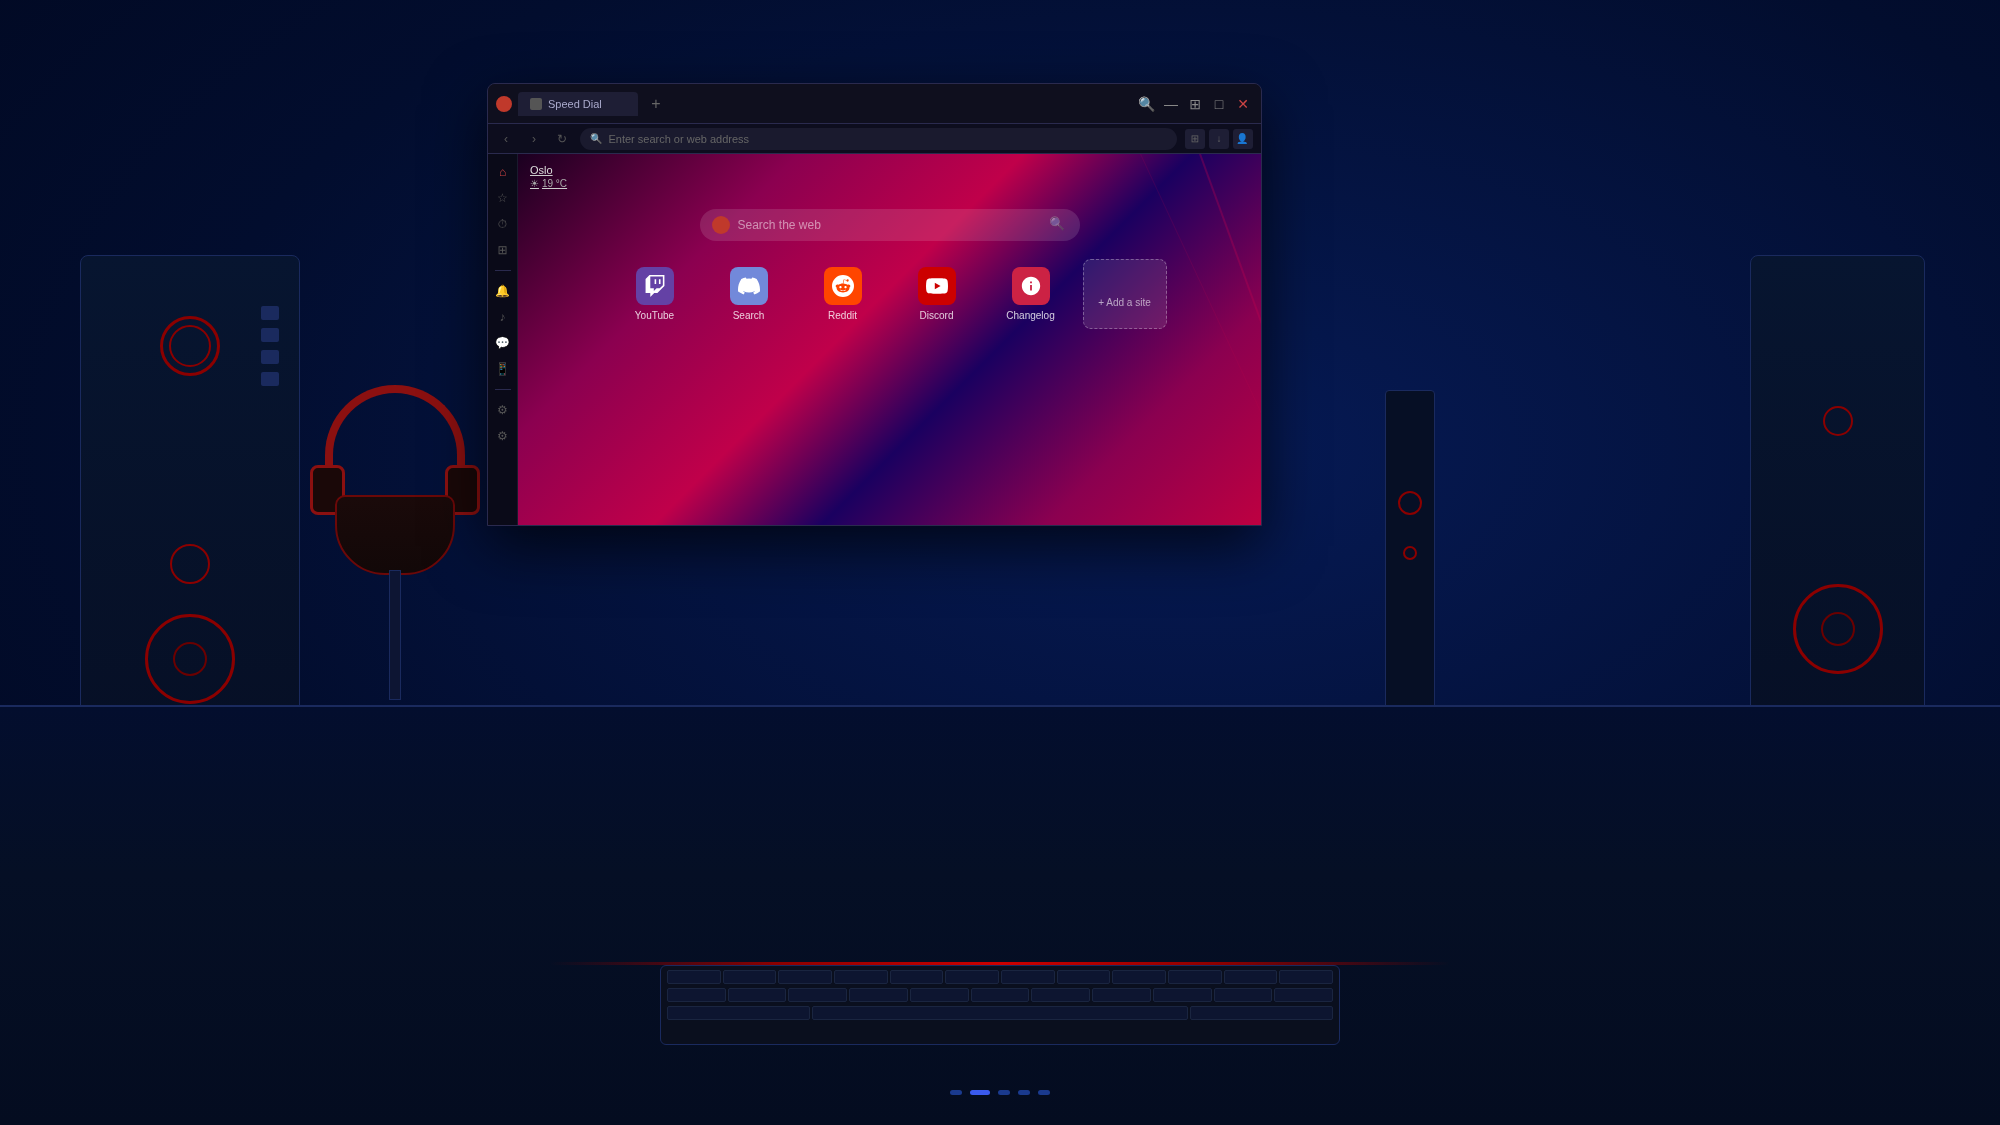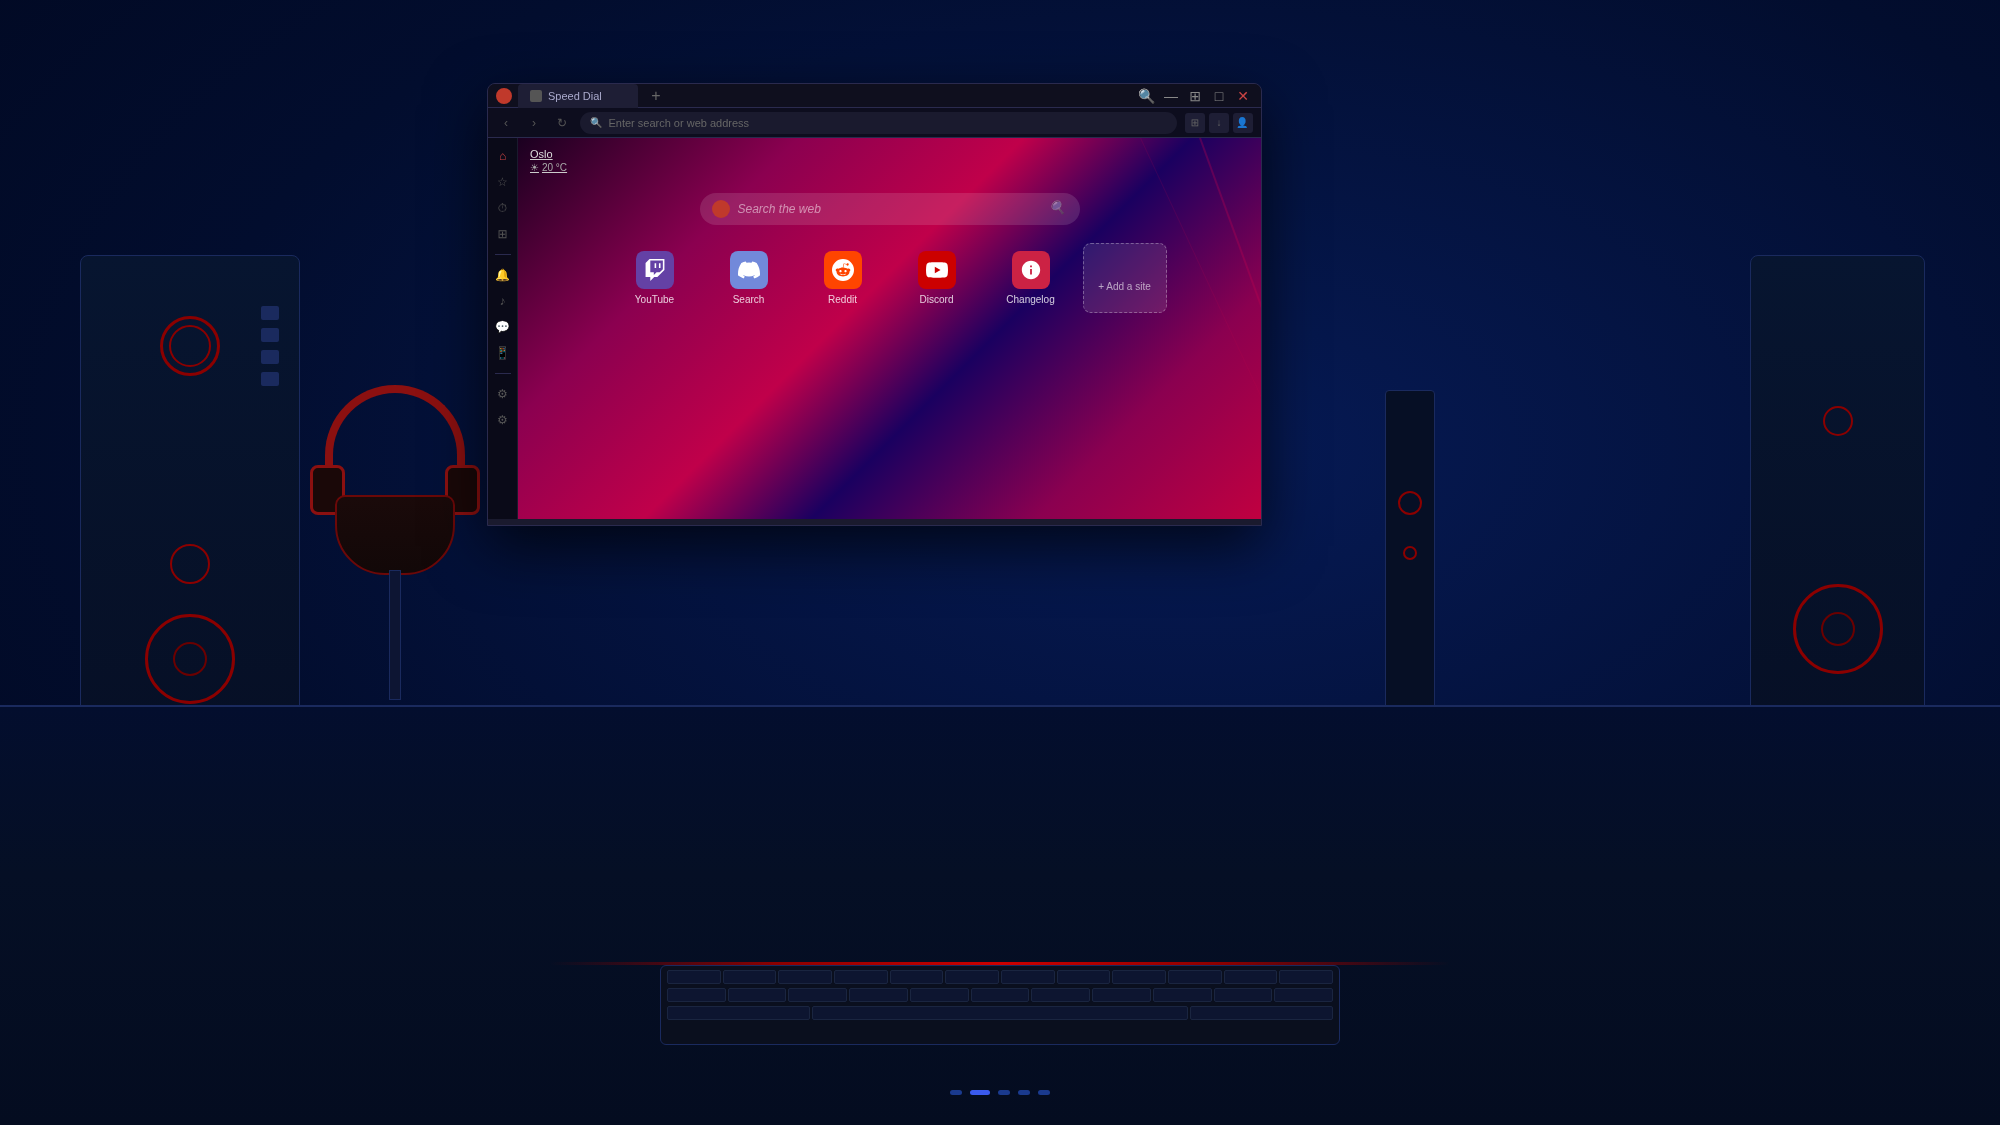--- a/index.html
+++ b/index.html
@@ -185,21 +185,21 @@
       height: 443px;
       background: #1a1a2e;
       border-radius: 8px 8px 0 0;
       border: 1px solid #2a2a4e;
       overflow: hidden;
       box-shadow: 0 20px 60px rgba(0,0,0,0.7);
     }
 
     
     .browser-titlebar {
-      height: 24px;
+      height: 40px;
       background: #0f0f1e;
       display: flex;
       align-items: center;
       padding: 0 8px;
       gap: 6px;
       border-bottom: 1px solid #2a2a4e;
     }
     .browser-opera-icon {
       width: 16px;
       height: 16px;
@@ -412,21 +412,20 @@
       left: 50%;
       transform: translateX(-50%);
       width: 380px;
       height: 32px;
       background: rgba(255,255,255,0.12);
       border-radius: 16px;
       display: flex;
       align-items: center;
       padding: 0 12px;
       gap: 8px;
-      font-style: italic;
     }
     .sd-search-opera {
       width: 18px;
       height: 18px;
       background: #c0392b;
       border-radius: 50%;
       flex-shrink: 0;
     }
     .sd-search-text {
       flex: 1;
@@ -743,21 +742,21 @@
     </div>
 
     <div class="speed-dial-bg">
       <div class="sd-line1"></div>
       <div class="sd-line2"></div>
 
       <div class="weather-widget">
         <div class="weather-city">Oslo</div>
         <div class="weather-temp">
           <span class="weather-icon">☀</span>
-          <span>20 °C</span>
+          <span>19 °C</span>
         </div>
       </div>
 
       <div class="sd-search">
         <div class="sd-search-opera"></div>
         <span class="sd-search-text">Search the web</span>
         <div class="sd-search-btn">🔍</div>
       </div>
 
       <div class="sd-tiles">

